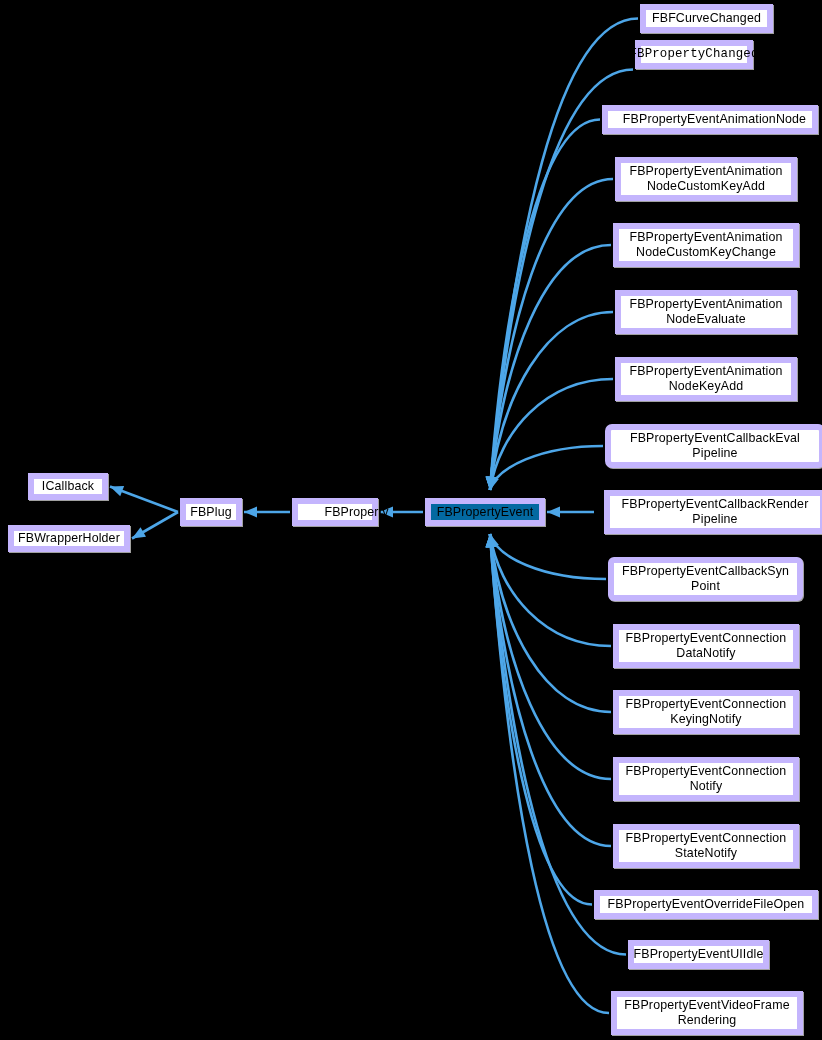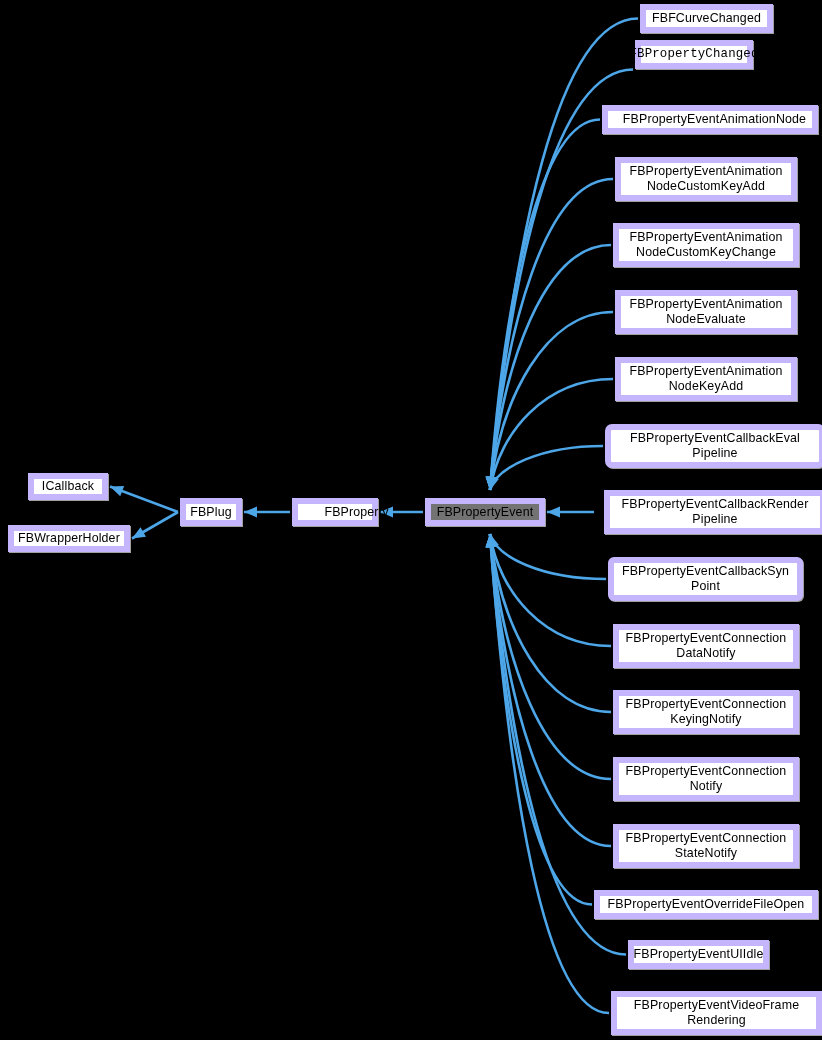--- a/index.html
+++ b/index.html
@@ -34,21 +34,21 @@
     line-height: 14.6px;
     letter-spacing: 0.15px;
     display: flex;
     align-items: center;
     justify-content: center;
     text-align: center;
     white-space: pre-line;
     z-index: 2;
   }
   .node.highlight {
-    background: #737373;
+    background: #0369a1;
   }
 </style>
 </head>
 <body>
 
 <div id="diagram">
   <svg id="edges" width="822" height="1040" viewBox="0 0 822 1040">
       <g>
         <line x1="178" y1="512" x2="110" y2="486.5" stroke="#4da6e8" stroke-width="2.6"></line>
         <polygon points="110,486.5 124.10345823713374,485.91479426401935 120.24110037966142,496.2144152172788" fill="#4da6e8"></polygon>
@@ -160,16 +160,16 @@
       <div class="node" style="left: 613px; top: 624px; width: 186px; height: 44px;">FBPropertyEventConnection
 DataNotify</div>
       <div class="node" style="left: 613px; top: 690px; width: 186px; height: 44px;">FBPropertyEventConnection
 KeyingNotify</div>
       <div class="node" style="left: 613px; top: 757px; width: 186px; height: 44px;">FBPropertyEventConnection
 Notify</div>
       <div class="node" style="left: 613px; top: 824px; width: 186px; height: 44px;">FBPropertyEventConnection
 StateNotify</div>
       <div class="node" style="left: 594px; top: 890px; width: 224px; height: 29px;">FBPropertyEventOverrideFileOpen</div>
       <div class="node" style="left: 628px; top: 940px; width: 141px; height: 29px;">FBPropertyEventUIIdle</div>
-      <div class="node" style="left: 611px; top: 991px; width: 211px; height: 44px;">FBPropertyEventVideoFrame
+      <div class="node" style="left: 611px; top: 991px; width: 192px; height: 44px;">FBPropertyEventVideoFrame
 Rendering</div>
     </div>
 </div>
 
 </body></html>

